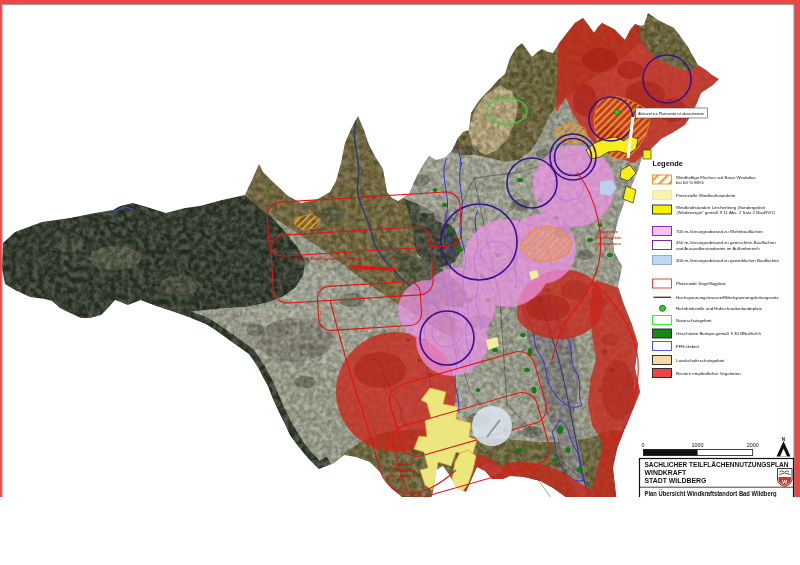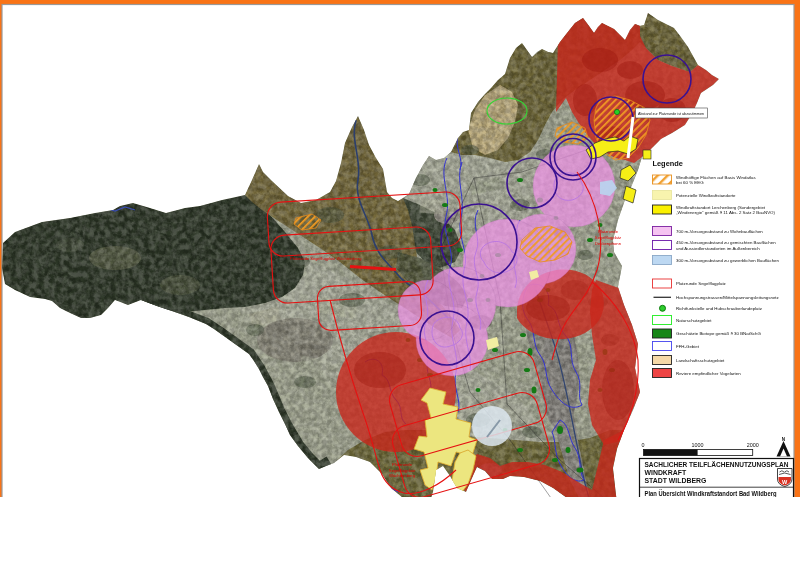--- a/index.html
+++ b/index.html
@@ -1,16 +1,16 @@
 <!DOCTYPE html>
 <html><head>
 <meta charset="utf-8">
 <style>
 html,body{margin:0;padding:0;background:#fff}
-.page{position:relative;width:800px;height:497px;background:#f97316;overflow:hidden;font-family:"Liberation Sans",sans-serif}
+.page{position:relative;width:800px;height:497px;background:#ef4444;overflow:hidden;font-family:"Liberation Sans",sans-serif}
 svg{position:absolute;left:0;top:0}
 </style>
 </head>
 <body>
 <div class="page">
 <svg width="800" height="565" viewBox="0 0 800 565">
 <defs>
 <pattern id="hat" width="5" height="5" patternUnits="userSpaceOnUse" patternTransform="rotate(45)">
 <rect width="5" height="5" fill="none"></rect>
           <rect width="1.8" height="5" fill="#f09a22"></rect>

